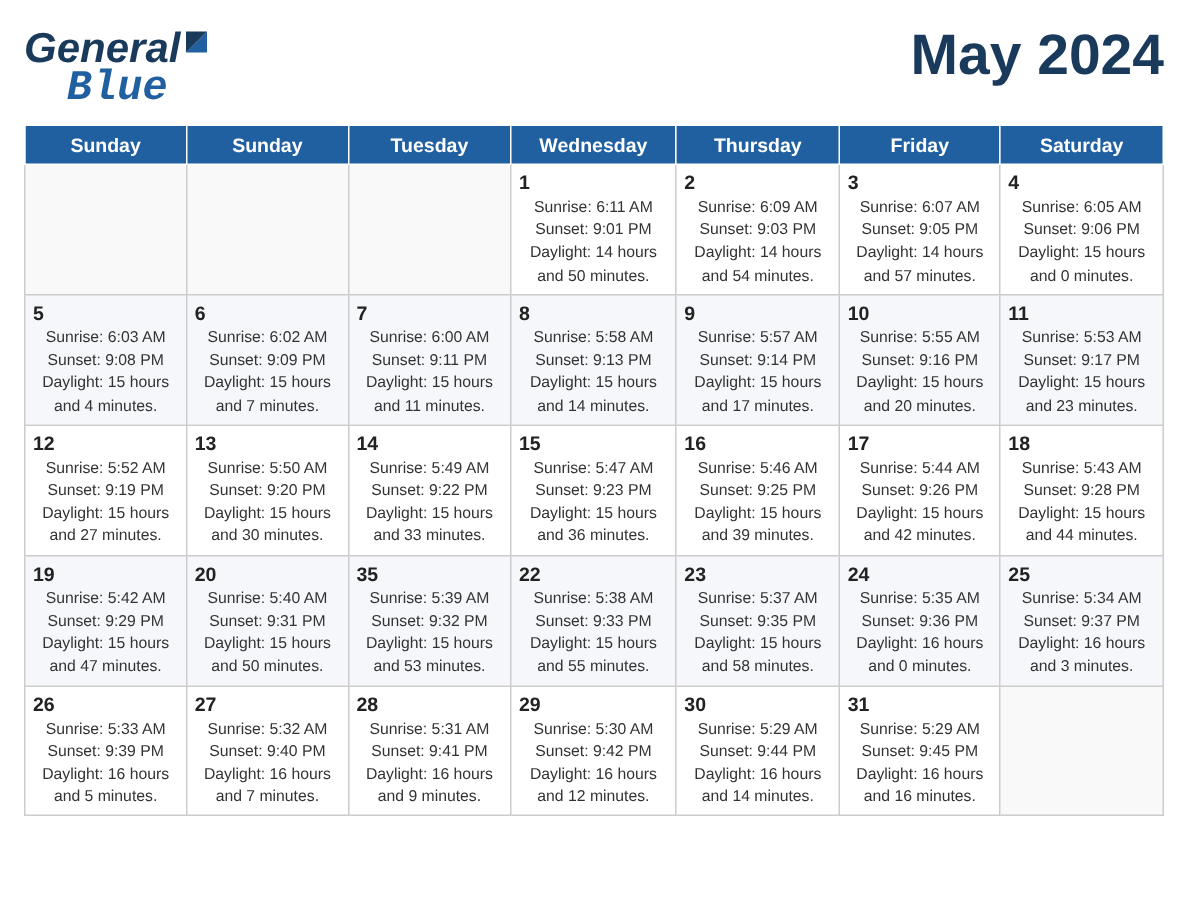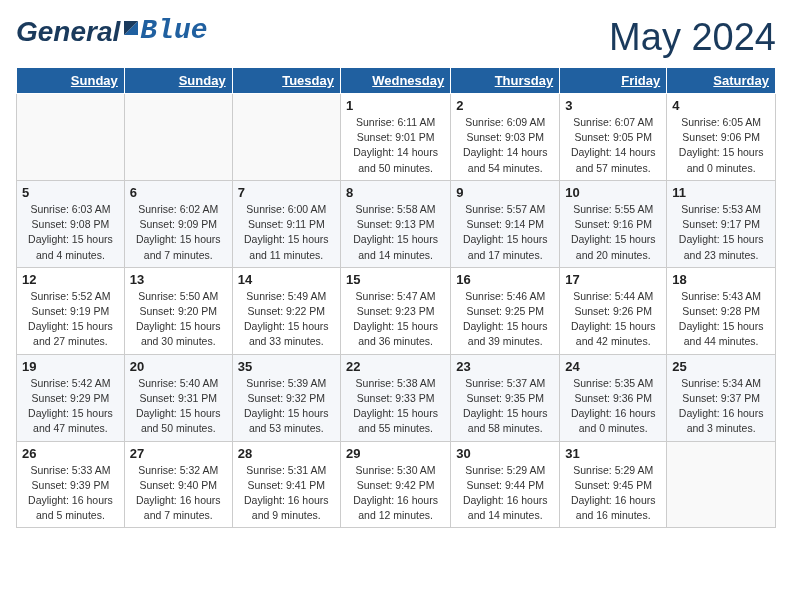--- a/index.html
+++ b/index.html
@@ -12,43 +12,42 @@
     }
     .header {
       display: flex;
       justify-content: space-between;
       align-items: flex-start;
       margin-bottom: 4px;
     }
     .title-block { text-align: right; }
     .month-year {
       font-size: 38px;
-      font-weight: normal;
+      font-weight: bold;
       color: #1a3a5c;
       text-align: center;
     }
     .location {
       font-size: 16px;
       color: #333;
       margin-top: 2px;
     }
     .calendar {
       width: 100%;
       border-collapse: collapse;
       margin-top: 8px;
       font-size: 11px;
     }
     .calendar th {
       background: #2060a0;
       color: #fff;
-      text-align: right;
+      text-align: center;
       padding: 5px 6px;
       font-size: 13px;
       border: 1px solid #fff;
-      text-decoration: underline;
     }
     .calendar td {
       vertical-align: top;
       padding: 4px 5px;
       border: 1px solid #ccc;
       width: 113px;
       min-height: 80px;
       background: #fff;
     }
     .calendar tr:nth-child(even) td { background: #f5f7fa; }
@@ -66,21 +65,21 @@
       text-align: center;
     }
     .empty { background: #f9f9f9 !important; }
     .logo-wrapper {
       display: flex;
       align-items: center;
       gap: 0px;
     }
     .logo-img {
       display: flex;
-      flex-direction: row;
+      flex-direction: column;
       align-items: center;
     }
   </style>
 </head>
 <body>
 
 <div class="header">
   <div class="logo-wrapper">
     <div class="logo-img">
       <div style="display:flex;align-items:center;gap:0">

